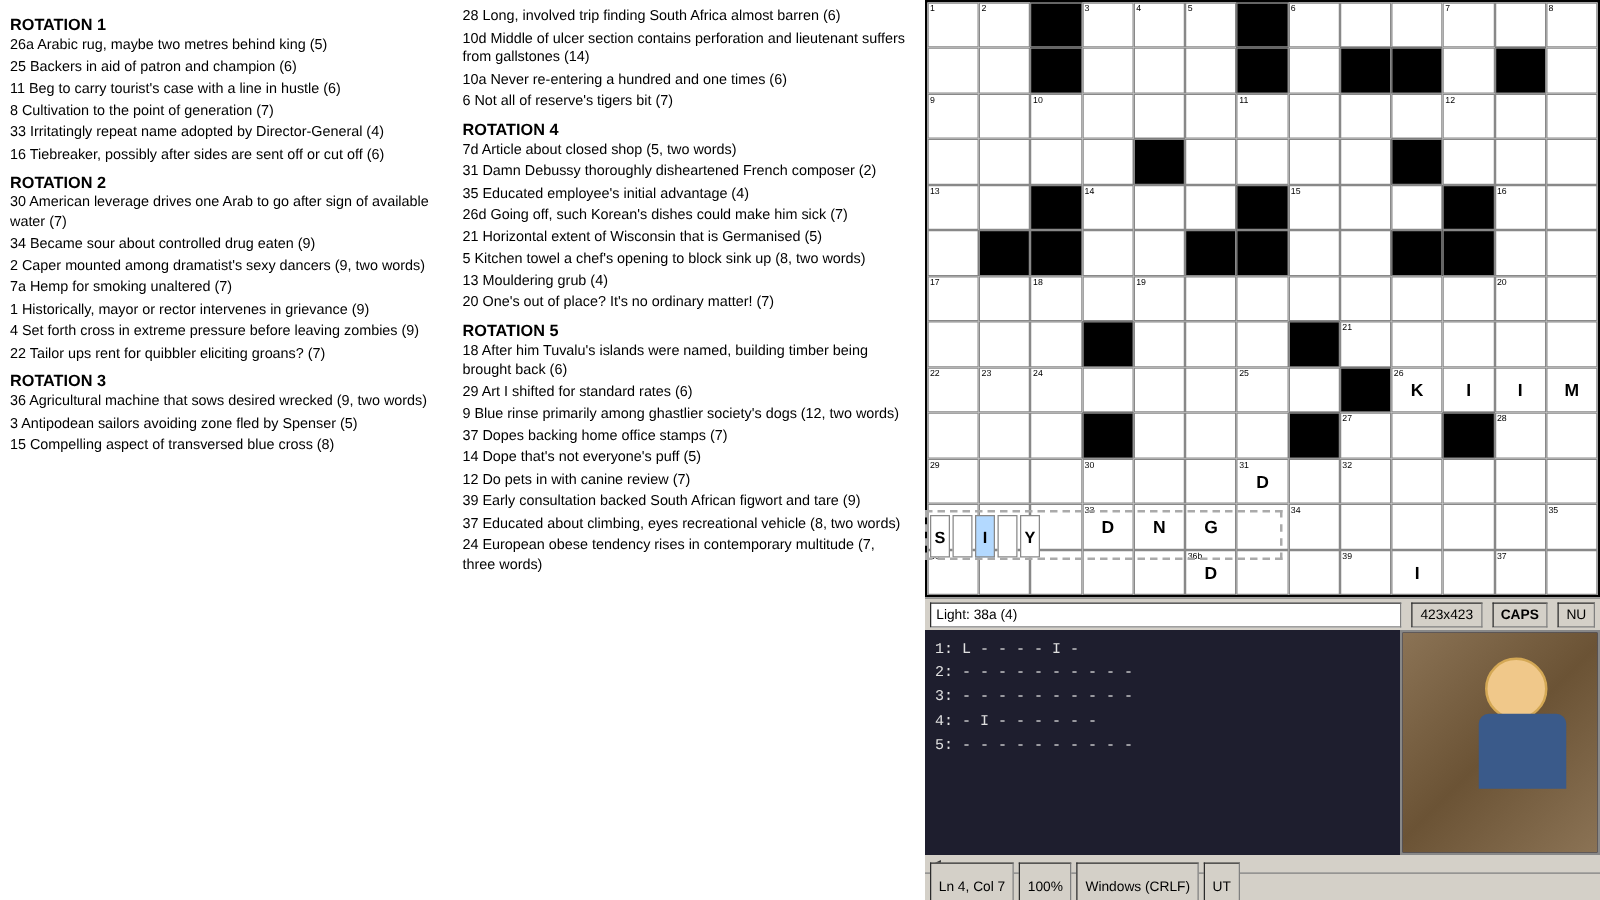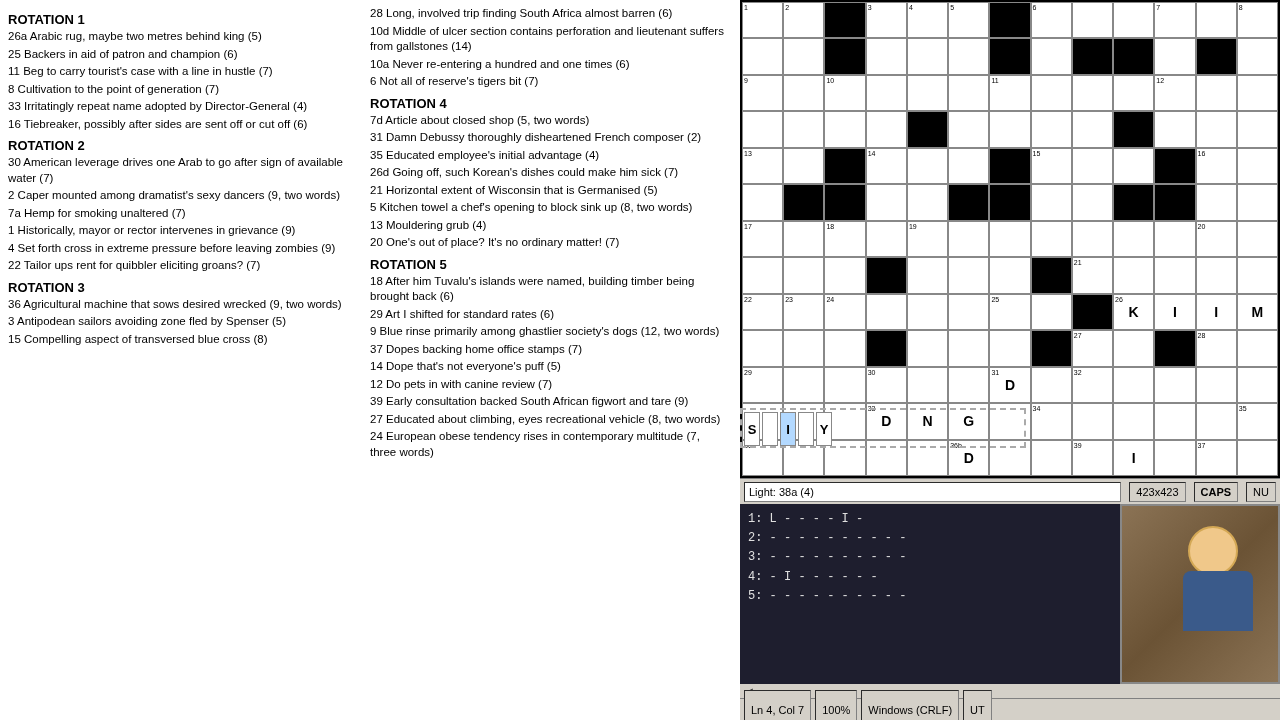--- a/index.html
+++ b/index.html
@@ -208,26 +208,27 @@
   </style>
 </head>
 <body>
 
 <div id="clues-panel">
   <div class="clues-col">
 
   <div class="rotation-heading">ROTATION 1</div>
       <div class="clue-item">26a Arabic rug, maybe two metres behind king (5)</div>
       <div class="clue-item">25 Backers in aid of patron and champion (6)</div>
-      <div class="clue-item">11 Beg to carry tourist's case with a line in hustle (7)</div>
+      <div class="clue-item">11 Beg to carry tourist's case with a line in hustle (6)</div>
       <div class="clue-item">8 Cultivation to the point of generation (7)</div>
       <div class="clue-item">33 Irritatingly repeat name adopted by Director-General (4)</div>
       <div class="clue-item">16 Tiebreaker, possibly after sides are sent off or cut off (6)</div>
       <div class="rotation-heading">ROTATION 2</div>
       <div class="clue-item">30 American leverage drives one Arab to go after sign of available water (7)</div>
+      <div class="clue-item">34 Became sour about controlled drug eaten (9)</div>
       <div class="clue-item">2 Caper mounted among dramatist's sexy dancers (9, two words)</div>
       <div class="clue-item">7a Hemp for smoking unaltered (7)</div>
       <div class="clue-item">1 Historically, mayor or rector intervenes in grievance (9)</div>
       <div class="clue-item">4 Set forth cross in extreme pressure before leaving zombies (9)</div>
       <div class="clue-item">22 Tailor ups rent for quibbler eliciting groans? (7)</div>
       <div class="rotation-heading">ROTATION 3</div>
       <div class="clue-item">36 Agricultural machine that sows desired wrecked (9, two words)</div>
       <div class="clue-item">3 Antipodean sailors avoiding zone fled by Spenser (5)</div>
       <div class="clue-item">15 Compelling aspect of transversed blue cross (8)</div>
     </div>
@@ -247,21 +248,21 @@
       <div class="clue-item">13 Mouldering grub (4)</div>
       <div class="clue-item">20 One's out of place? It's no ordinary matter! (7)</div>
       <div class="rotation-heading">ROTATION 5</div>
       <div class="clue-item">18 After him Tuvalu's islands were named, building timber being brought back (6)</div>
       <div class="clue-item">29 Art I shifted for standard rates (6)</div>
       <div class="clue-item">9 Blue rinse primarily among ghastlier society's dogs (12, two words)</div>
       <div class="clue-item">37 Dopes backing home office stamps (7)</div>
       <div class="clue-item">14 Dope that's not everyone's puff (5)</div>
       <div class="clue-item">12 Do pets in with canine review (7)</div>
       <div class="clue-item">39 Early consultation backed South African figwort and tare (9)</div>
-      <div class="clue-item">27 Educated about climbing, eyes recreational vehicle (8, two words)</div>
+      <div class="clue-item">37 Educated about climbing, eyes recreational vehicle (8, two words)</div>
       <div class="clue-item">24 European obese tendency rises in contemporary multitude (7, three words)</div>
     </div>
 </div>
 
 <div id="right-panel">
   <div id="grid-area" style="position: relative;">
     <div class="crossword-grid" id="crossword-grid" style="display: grid; grid-template-columns: repeat(13, 1fr); grid-template-rows: repeat(13, 1fr); width: 100%; height: 100%; border: 2px solid rgb(0, 0, 0);">
 
     <div style="border: 0.5px solid rgb(136, 136, 136); position: relative; display: flex; align-items: center; justify-content: center; min-height: 0px; background: white;">
           <span style="position: absolute; top: 1px; left: 1px; font-size: 7px; line-height: 1;">1</span>

